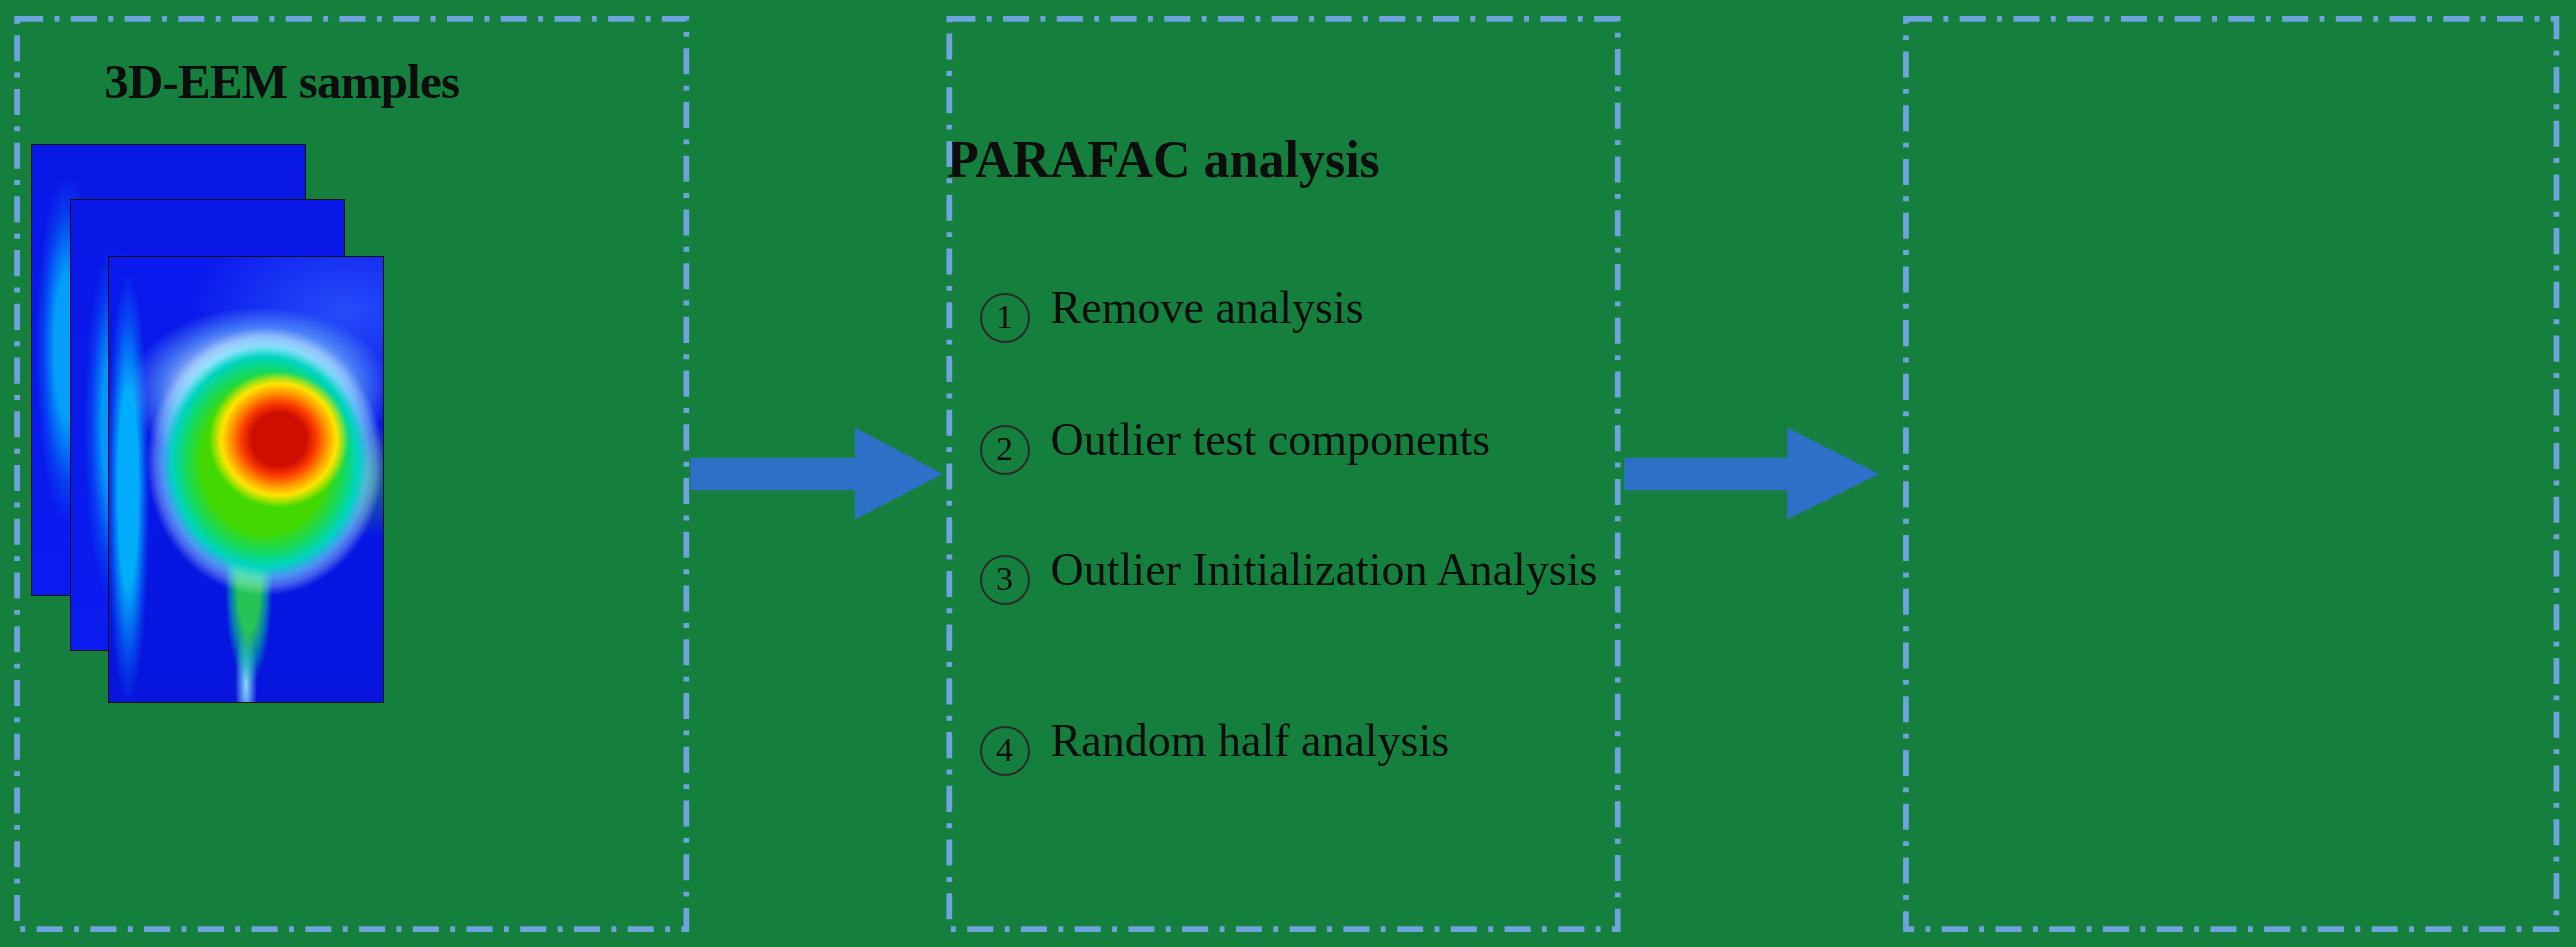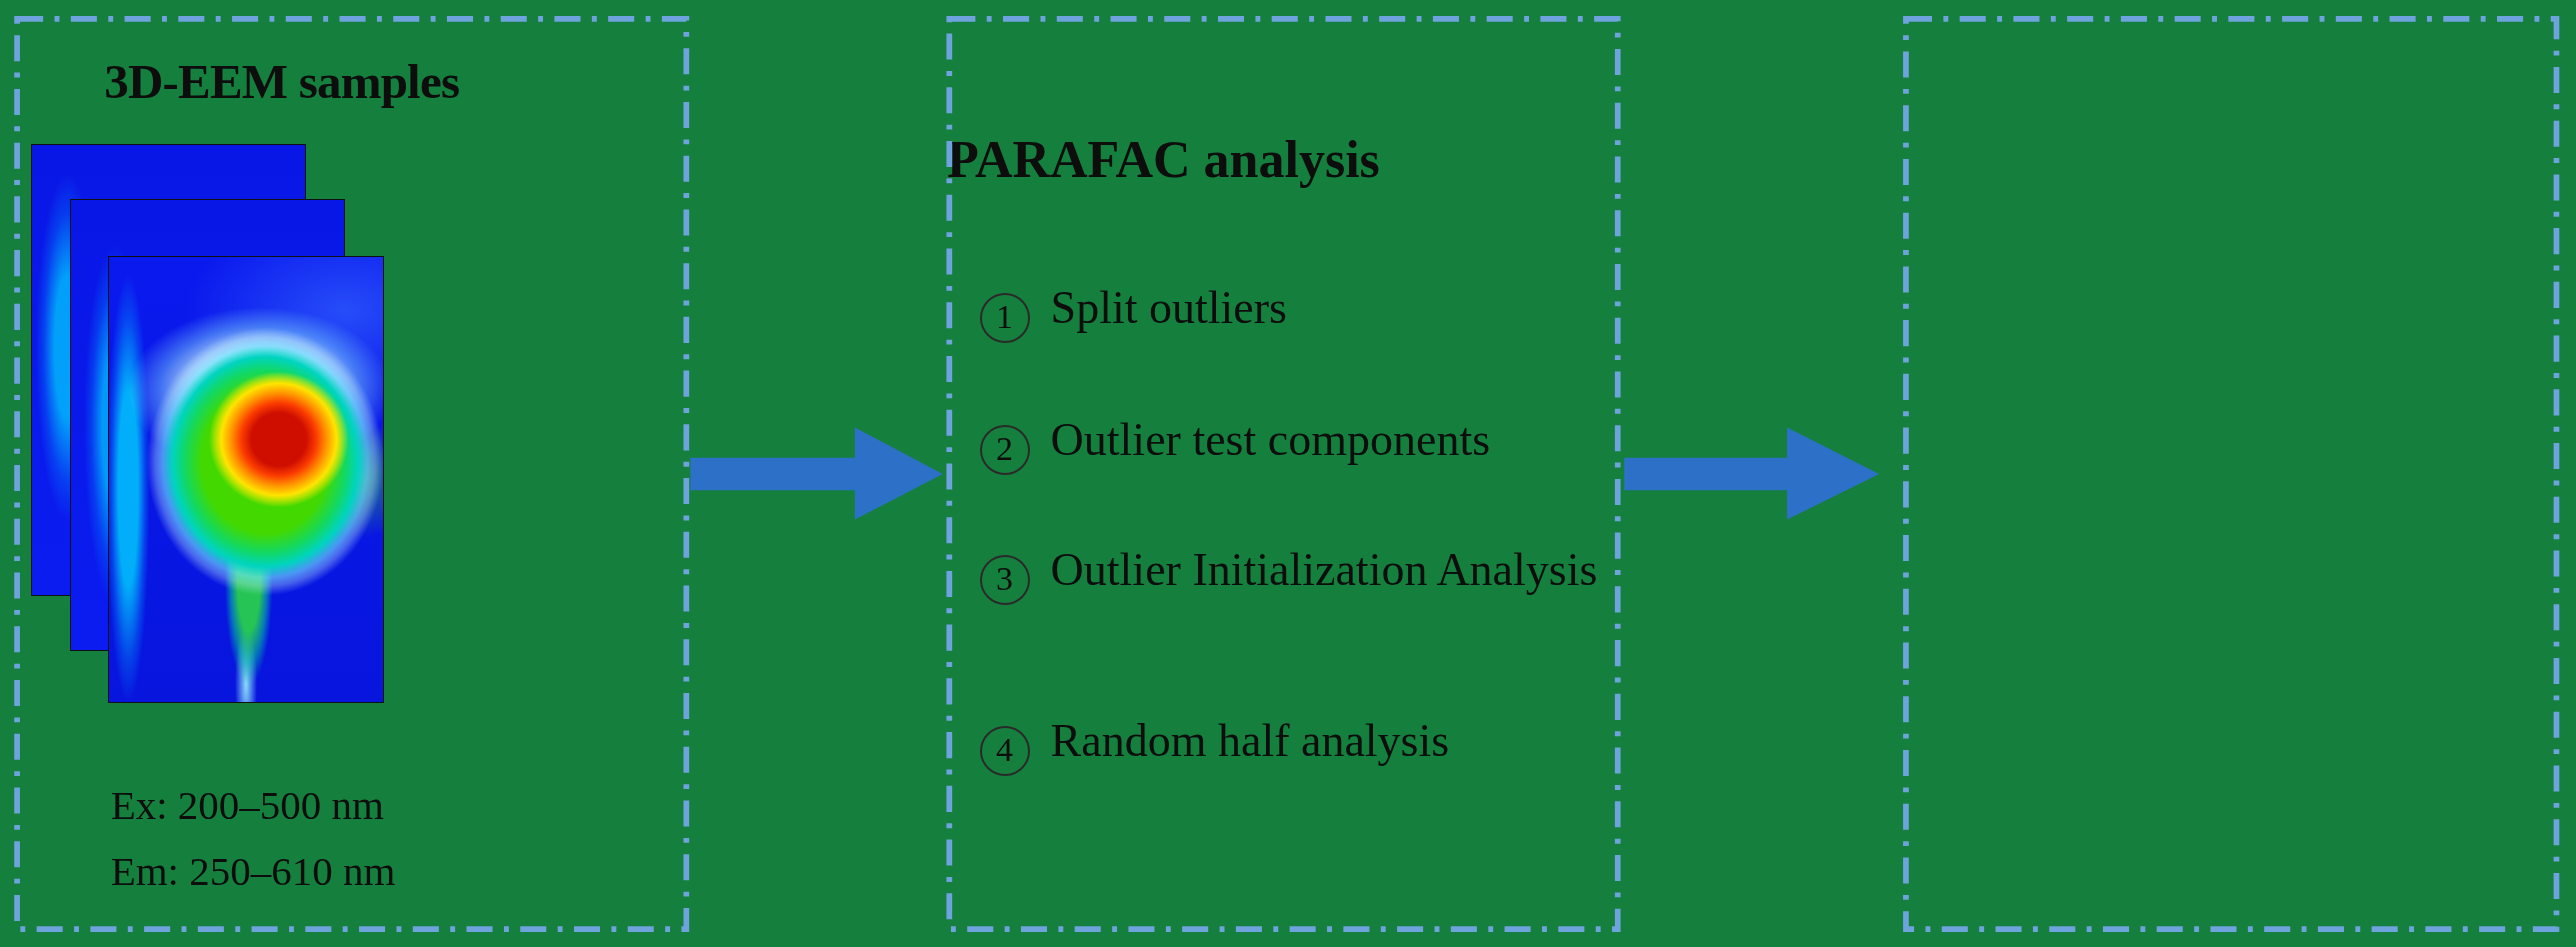--- a/index.html
+++ b/index.html
@@ -109,30 +109,26 @@
     <rect x="2341" y="23" width="799" height="1118" fill="none" stroke="#6fa3de" stroke-width="7" stroke-dasharray="32 14 6 14"></rect>
     <polygon points="848,562 1050,562 1050,525 1158,582 1050,638 1050,602 848,602" fill="#2d70c8"></polygon>
     <polygon points="1995,562 2195,562 2195,525 2308,582 2195,638 2195,602 1995,602" fill="#2d70c8"></polygon>
   </svg>
 
   <section class="panel p1">
     <h2>3D-EEM samples</h2>
     <div class="sq sq-back"></div>
     <div class="sq sq-mid"></div>
     <div class="sq sq-front"></div>
-    <div class="ranges">
-      <div>Ex: 200–500 nm</div>
-      <div>Em: 250–610 nm</div>
-    </div>
   </section>
 
   <section class="panel p2">
     <h2>PARAFAC analysis</h2>
     <div class="step s1">
-      <span class="circ">1</span><span>Split outliers</span>
+      <span class="circ">1</span><span>Remove analysis</span>
     </div>
     <div class="step s2">
       <span class="circ">2</span><span>Outlier test components</span>
     </div>
     <div class="step s3">
       <span class="circ">3</span><span>Outlier Initialization Analysis</span>
     </div>
     <div class="step s4">
       <span class="circ">4</span><span>Random half analysis</span>
     </div>

